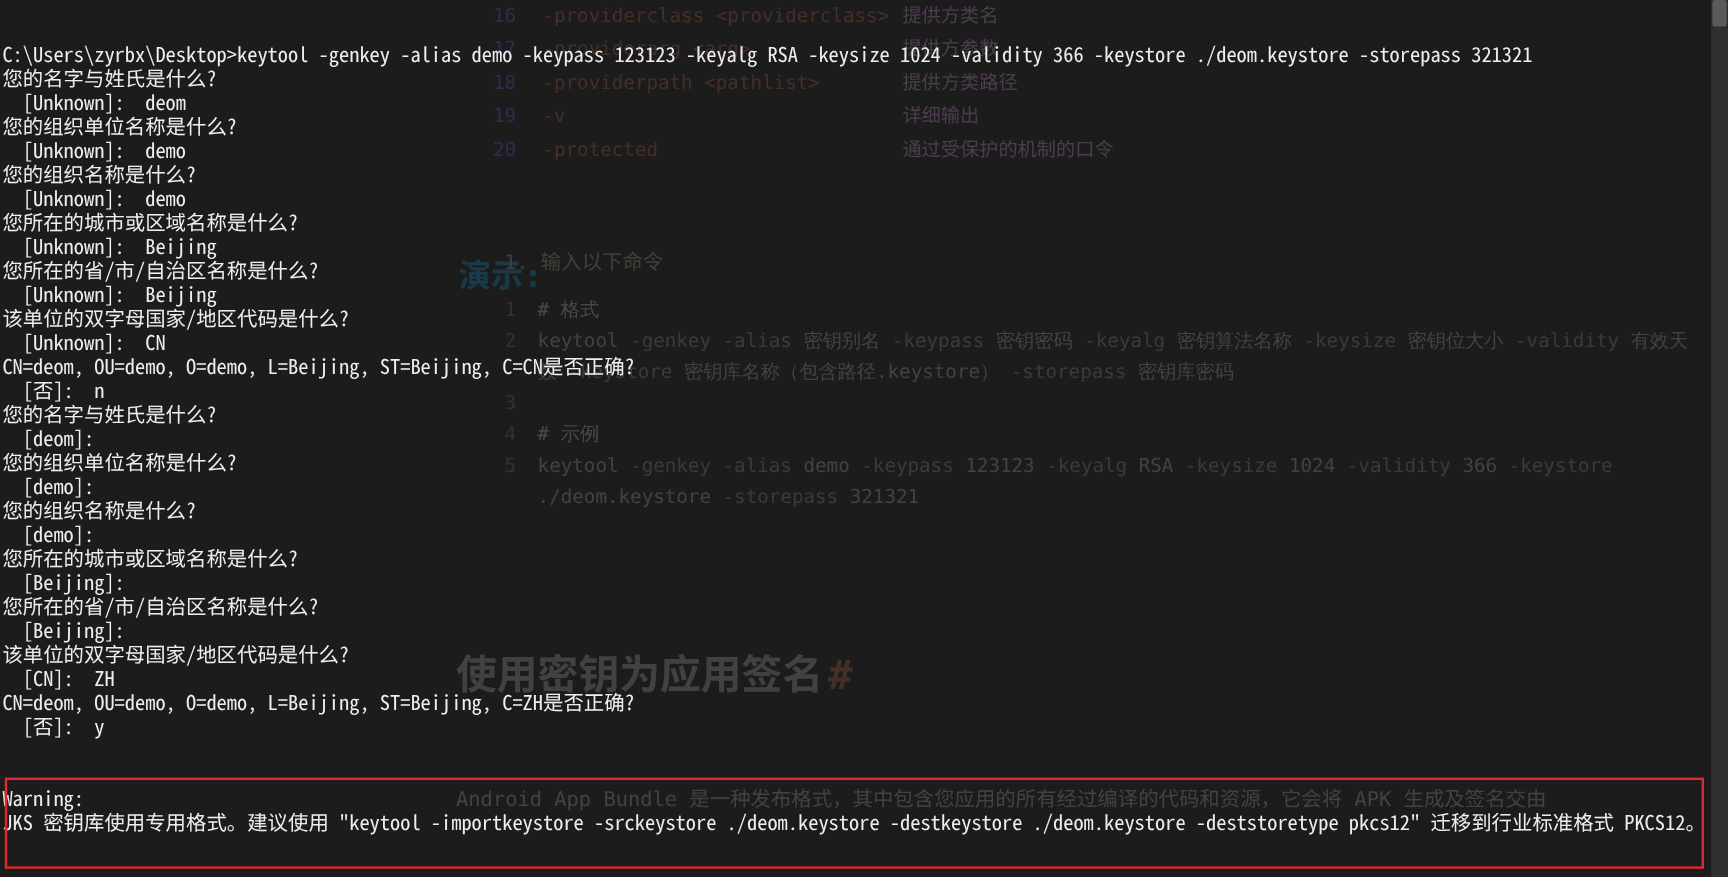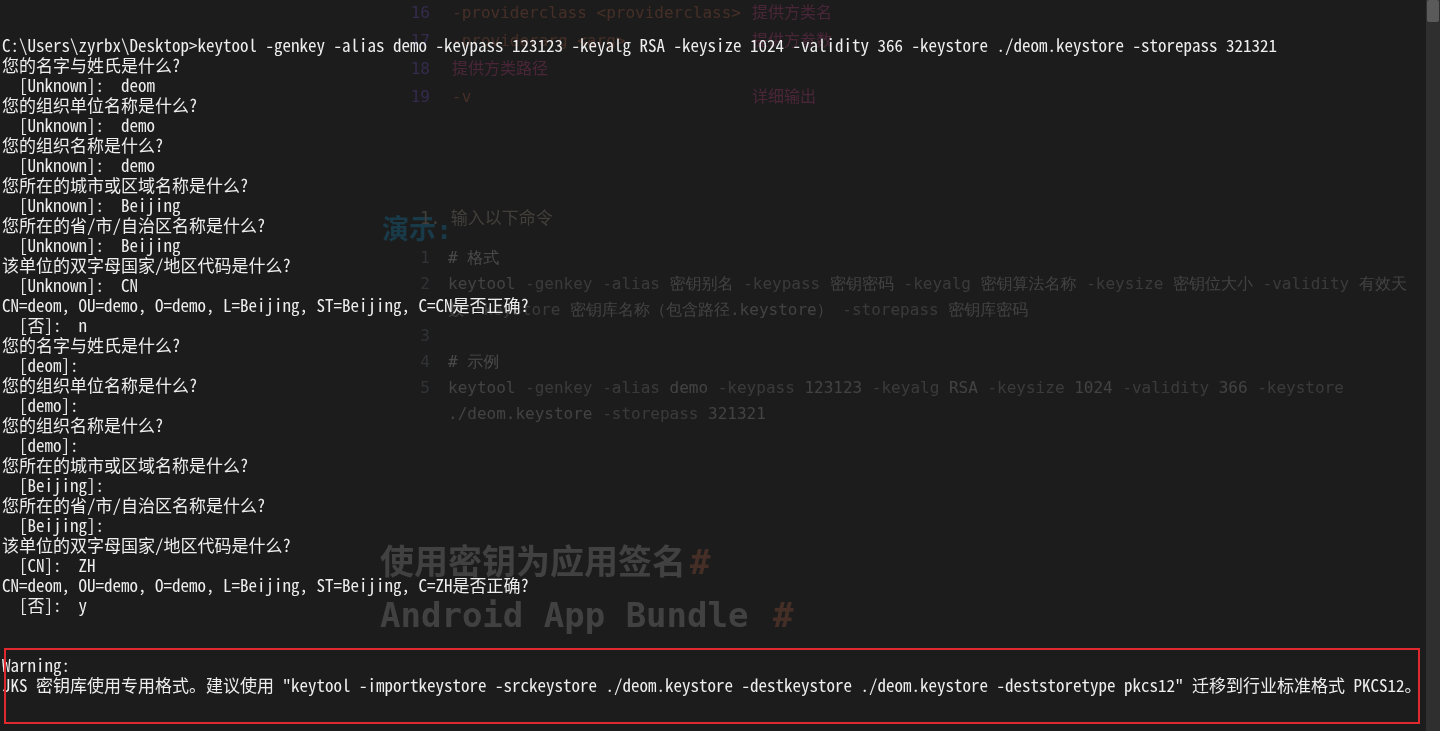--- a/index.html
+++ b/index.html
@@ -47,21 +47,21 @@
     text-align: right;
     padding-right: 22px;
     font-family: monospace;
   }
   .bg-flag {
     color: #d7704c;
     font-family: monospace;
     min-width: 300px;
   }
   .bg-desc {
-    color: #ec4899;
+    color: #f0abfc;
   }
 
   .bg-section-title {
     position: absolute;
     left: 382px;
     top: 160px;
     font-size: 27px;
     font-weight: 700;
     color: #0ea5e9;
     margin-top: 48px;
@@ -181,27 +181,33 @@
       <span class="bg-flag">-providerclass &lt;providerclass&gt;</span>
       <span class="bg-desc">提供方类名</span>
     </div>
     <div class="bg-row">
       <span class="bg-ln">17</span>
       <span class="bg-flag">-providerarg &lt;arg&gt;</span>
       <span class="bg-desc">提供方参数</span>
     </div>
     <div class="bg-row">
       <span class="bg-ln">18</span>
+      <span class="bg-flag">-providerpath &lt;pathlist&gt;</span>
       <span class="bg-desc">提供方类路径</span>
     </div>
     <div class="bg-row">
       <span class="bg-ln">19</span>
       <span class="bg-flag">-v</span>
       <span class="bg-desc">详细输出</span>
     </div>
+    <div class="bg-row">
+      <span class="bg-ln">20</span>
+      <span class="bg-flag">-protected</span>
+      <span class="bg-desc">通过受保护的机制的口令</span>
+    </div>
   </div>
 
   <div class="bg-section-title">演示:</div>
   <div class="bg-step">1. 输入以下命令</div>
 
   <div class="bg-codeblock">
     <div class="bg-code-row">
       <span class="bg-code-ln">1</span>
       <span class="bg-code-body"><span class="c-cmt"># 格式</span></span>
     </div>
@@ -219,24 +225,22 @@
     </div>
     <div class="bg-code-row">
       <span class="bg-code-ln">5</span>
       <span class="bg-code-body">keytool <span class="c-orange">-genkey -alias</span> demo <span class="c-orange">-keypass</span> 123123 <span class="c-orange">-keyalg</span> RSA <span class="c-orange">-keysize</span> 1024 <span class="c-orange">-validity</span> 366 <span class="c-orange">-keystore</span> ./deom.keystore <span class="c-orange">-storepass</span> 321321</span>
     </div>
   </div>
 
   <div class="bg-h2 one">
     <span>使用密钥为应用签名</span><span class="hash">#</span>
   </div>
-  <div class="bg-h2 two">
-    <span>Android App Bundle </span><span class="hash">#</span>
-  </div>
-
+
+  <div class="bg-para">Android App Bundle 是一种发布格式，其中包含您应用的所有经过编译的代码和资源，它会将 APK 生成及签名交由</div>
 </div>
 
 <pre class="term-layer" id="terminal-pre">C:\Users\zyrbx\Desktop&gt;keytool -genkey -alias demo -keypass 123123 -keyalg RSA -keysize 1024 -validity 366 -keystore ./deom.keystore -storepass 321321
 您的名字与姓氏是什么?
   [Unknown]:  deom
 您的组织单位名称是什么?
   [Unknown]:  demo
 您的组织名称是什么?
   [Unknown]:  demo
 您所在的城市或区域名称是什么?

